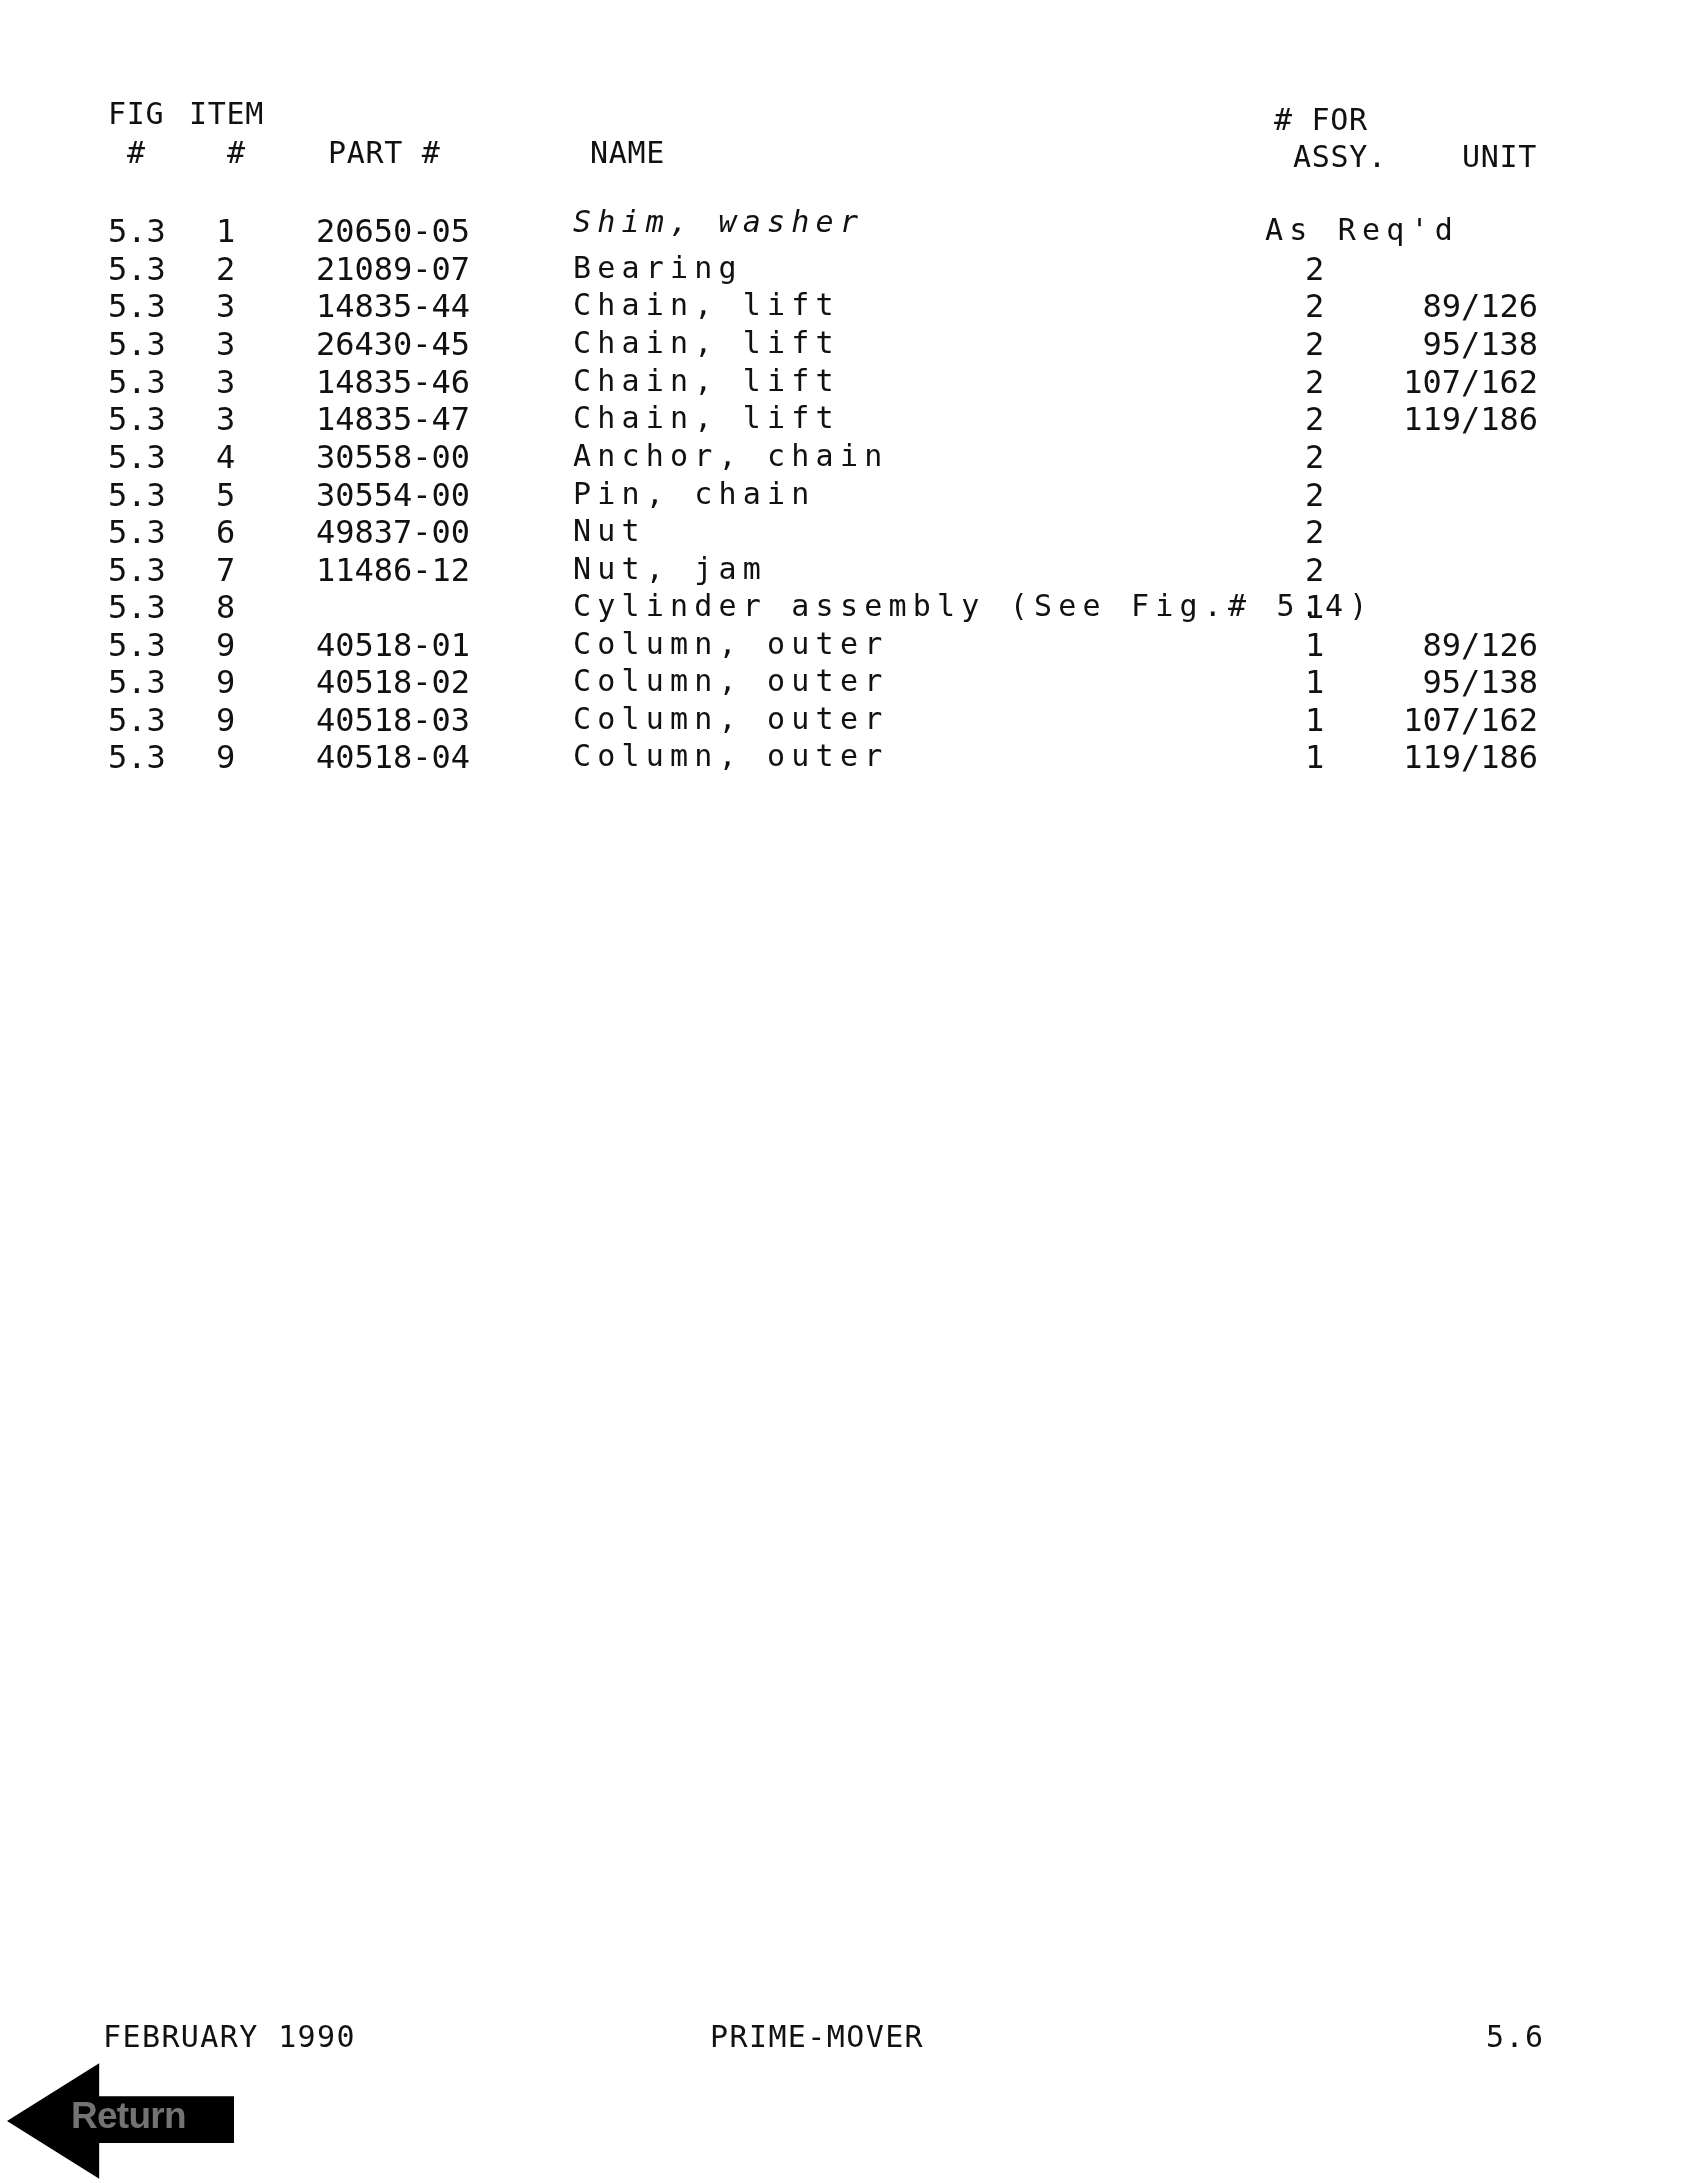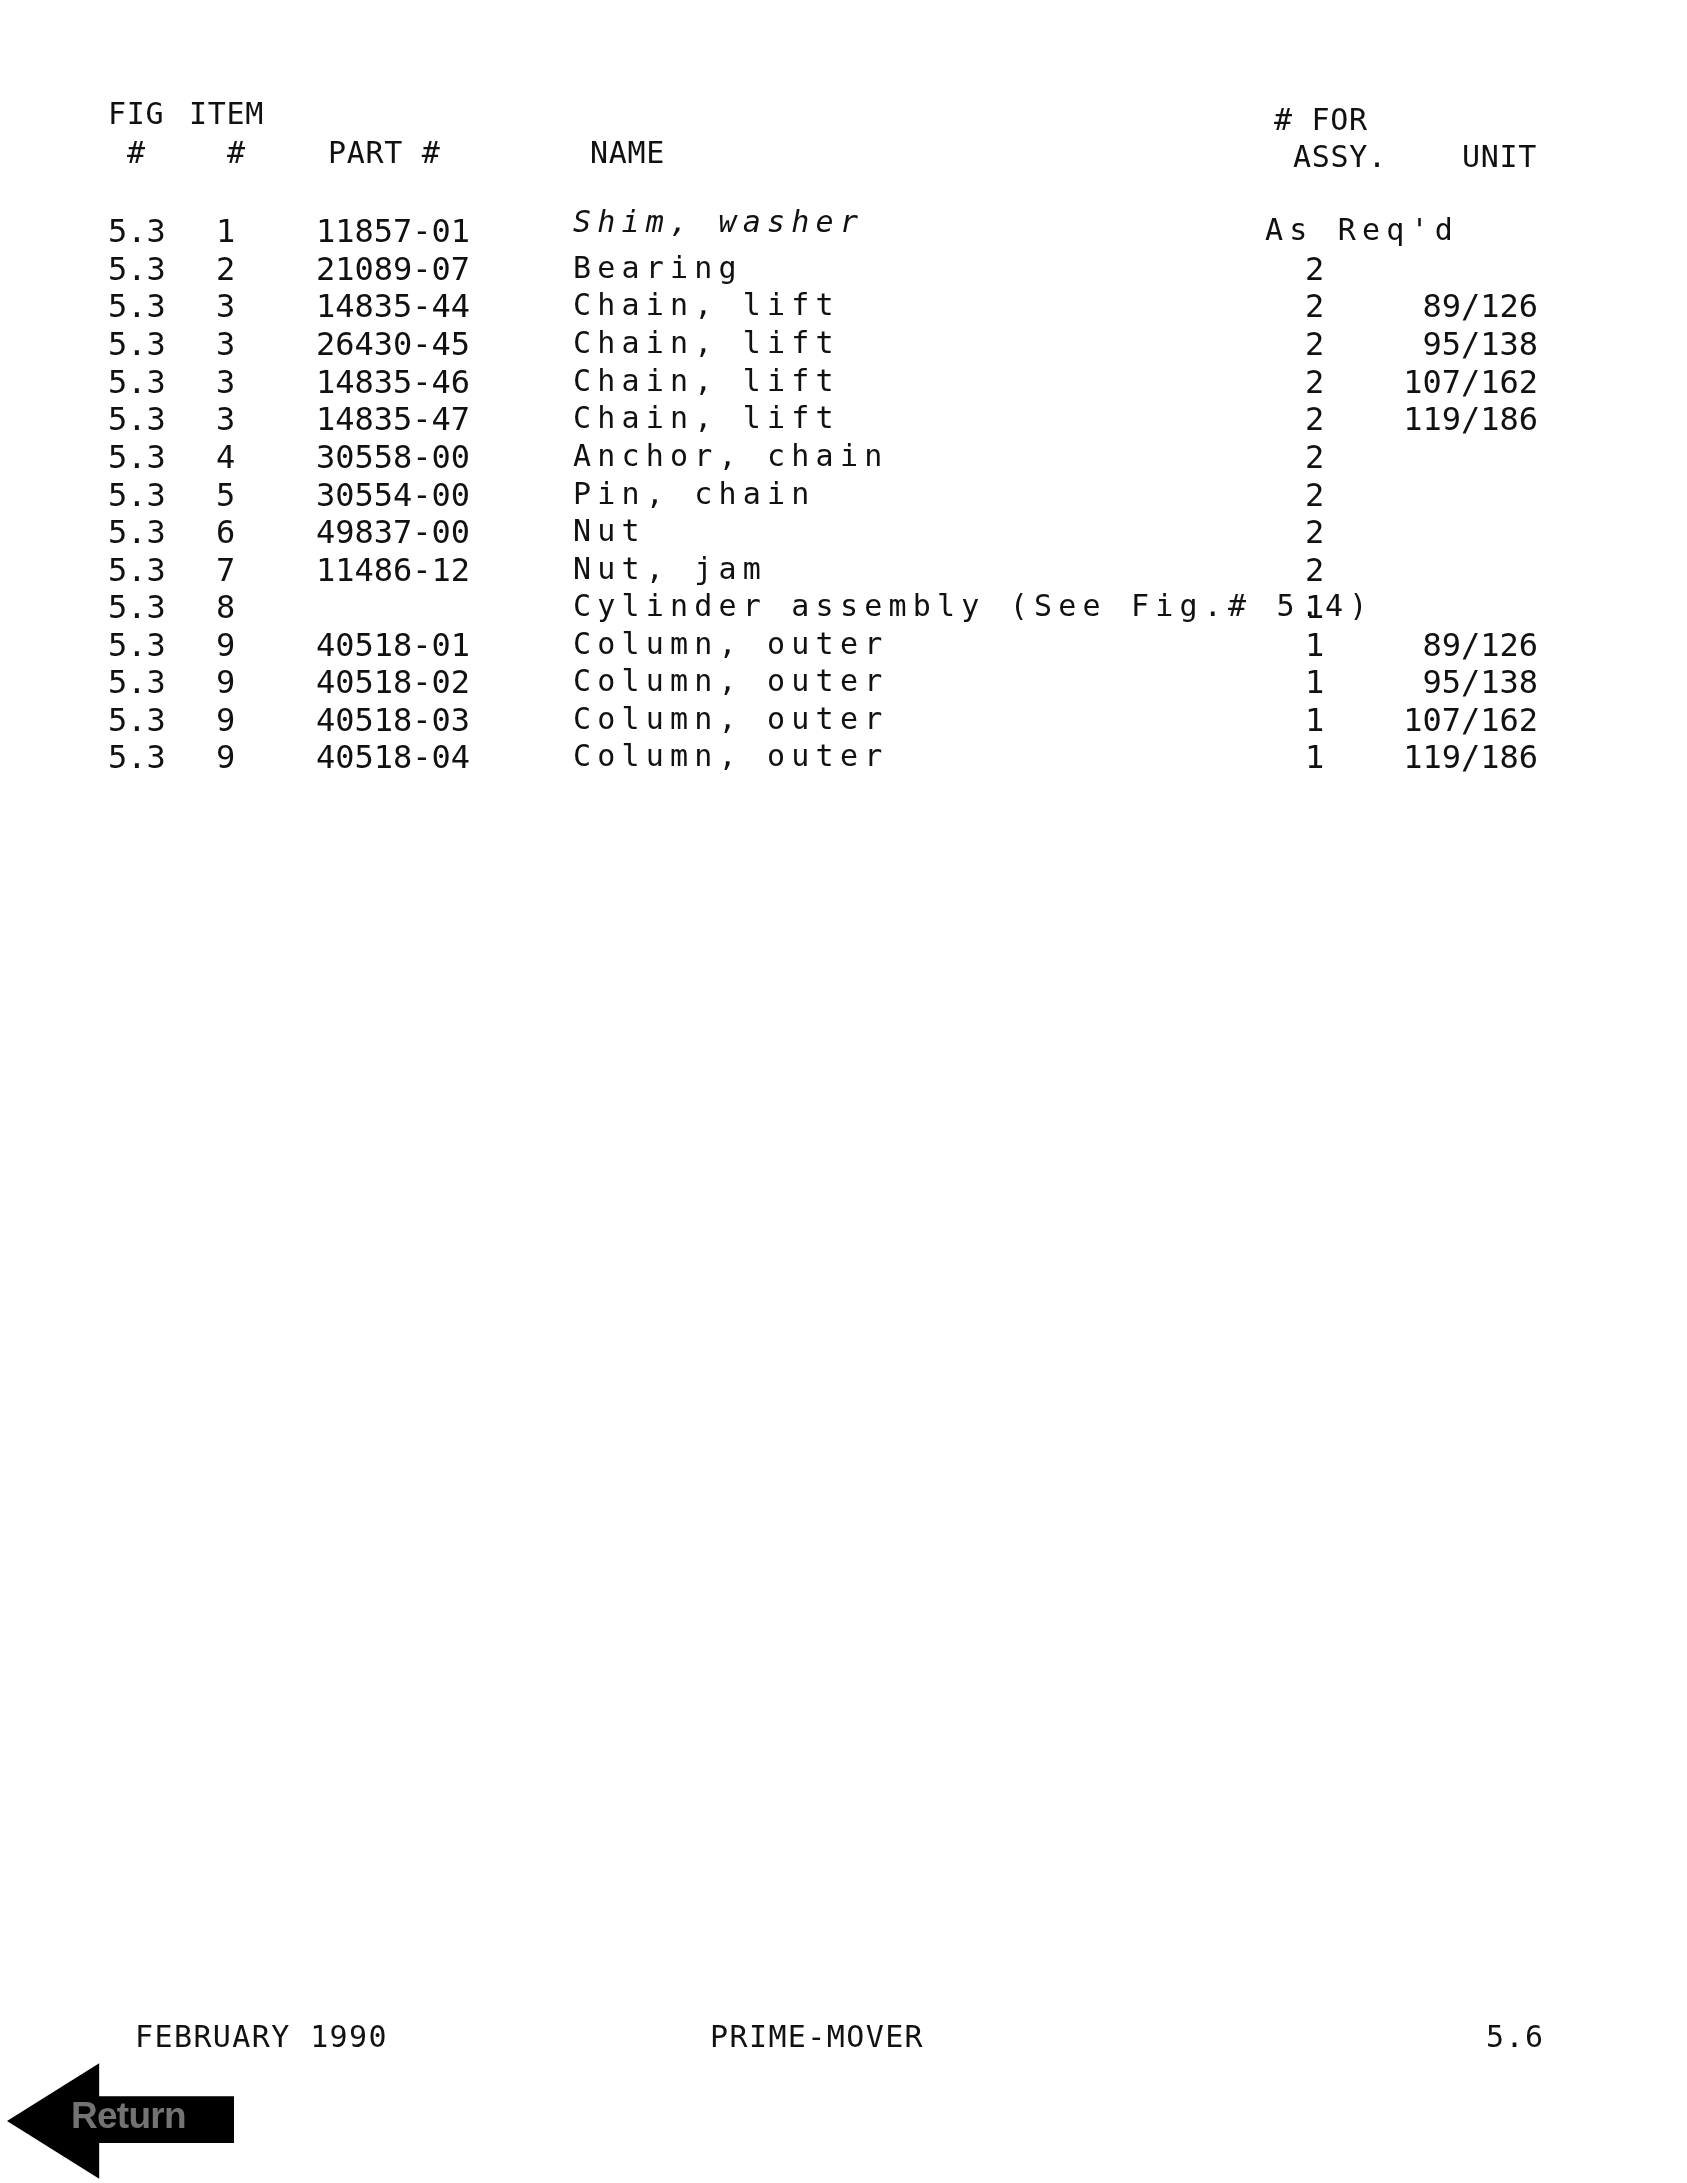--- a/index.html
+++ b/index.html
@@ -37,21 +37,21 @@
   <span class="abs hdr" style="left:590px; top:135px;">NAME</span>
   <span class="abs hdr" style="left:1274px; top:102px;"># FOR</span>
   <span class="abs hdr" style="left:1293px; top:139px;">ASSY.</span>
   <span class="abs hdr" style="left:1462px; top:139px;">UNIT</span>
 </div>
 
 <div id="rows">
     <div>
       <span class="abs cell" style="top: 212px; left: 108px;">5.3</span>
       <span class="abs cell" style="top: 212px; left: 216px;">1</span>
-      <span class="abs cell" style="top: 212px; left: 316px;">11857-01</span>
+      <span class="abs cell" style="top: 212px; left: 316px;">20650-05</span>
       <span class="abs name" style="top: 204px; left: 573px; font-style: italic;">Shim, washer</span>
       <span class="abs name" style="top: 212px; left: 1265px;">As Req'd</span>
       <span class="abs cell num" style="top: 212px; right: 149px;"></span>
     </div>
     <div>
       <span class="abs cell" style="top: 250px; left: 108px;">5.3</span>
       <span class="abs cell" style="top: 250px; left: 216px;">2</span>
       <span class="abs cell" style="top: 250px; left: 316px;">21089-07</span>
       <span class="abs name" style="top: 250px; left: 573px;">Bearing</span>
       <span class="abs cell" style="top: 250px; left: 1305px;">2</span>
@@ -157,21 +157,21 @@
       <span class="abs cell" style="top: 738px; left: 108px;">5.3</span>
       <span class="abs cell" style="top: 738px; left: 216px;">9</span>
       <span class="abs cell" style="top: 738px; left: 316px;">40518-04</span>
       <span class="abs name" style="top: 738px; left: 573px;">Column, outer</span>
       <span class="abs cell" style="top: 738px; left: 1305px;">1</span>
       <span class="abs cell num" style="top: 738px; right: 149px;">119/186</span>
     </div>
   </div>
 
 <div>
-  <span class="abs footer" style="left:103px; top:2019px;margin-left:32px;">FEBRUARY 1990</span>
+  <span class="abs footer" style="left:103px; top:2019px;">FEBRUARY 1990</span>
   <span class="abs footer" style="left:710px; top:2019px;">PRIME-MOVER</span>
   <span class="abs footer" style="left:1486px; top:2019px;">5.6</span>
 </div>
 
 <div class="return-btn">
   <svg width="227" height="116" viewBox="0 0 330 168">
     <polygon points="0,84 134,0 134,48 330,48 330,116 134,116 134,168" fill="#000000"></polygon>
   </svg>
   <span class="return-label">Return</span>
 </div>

